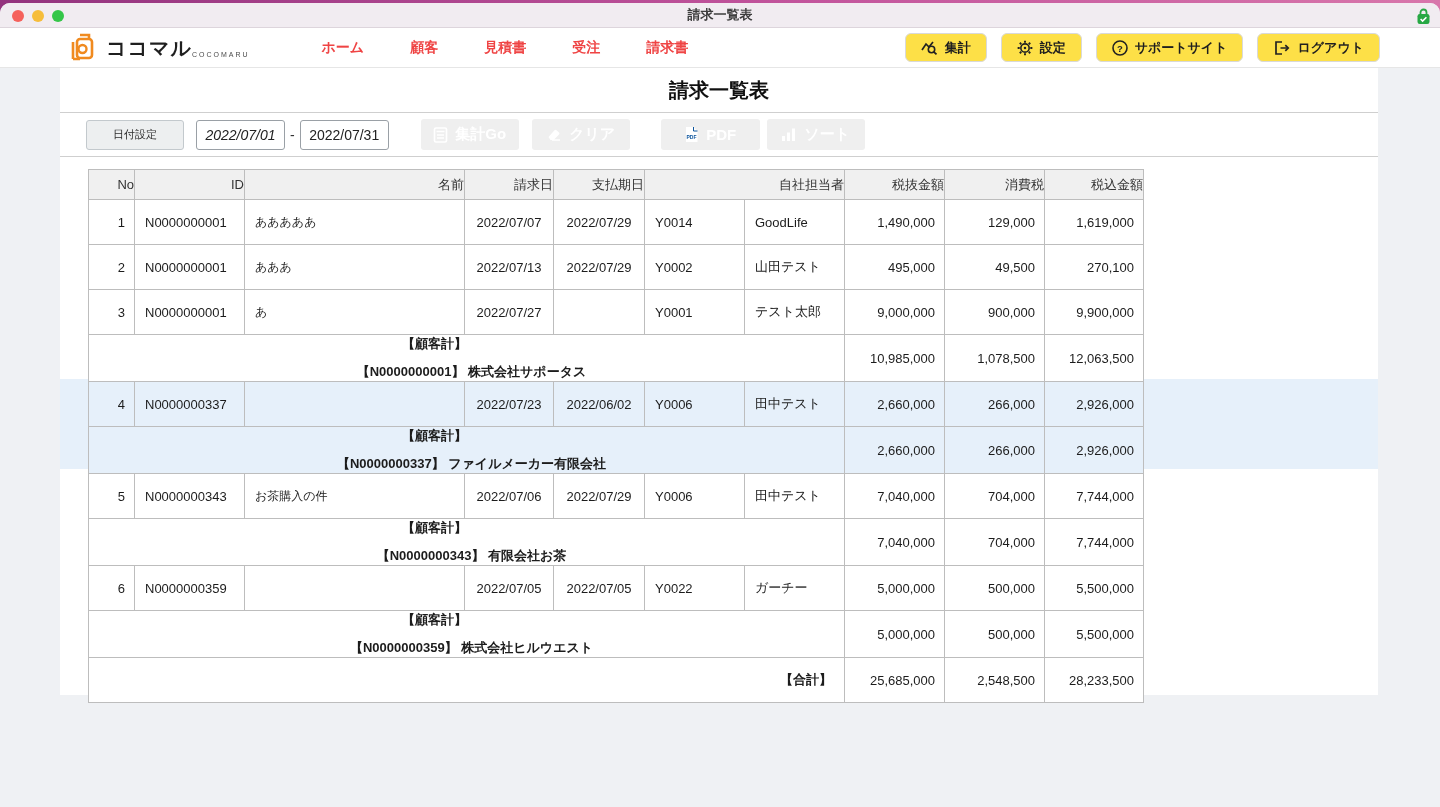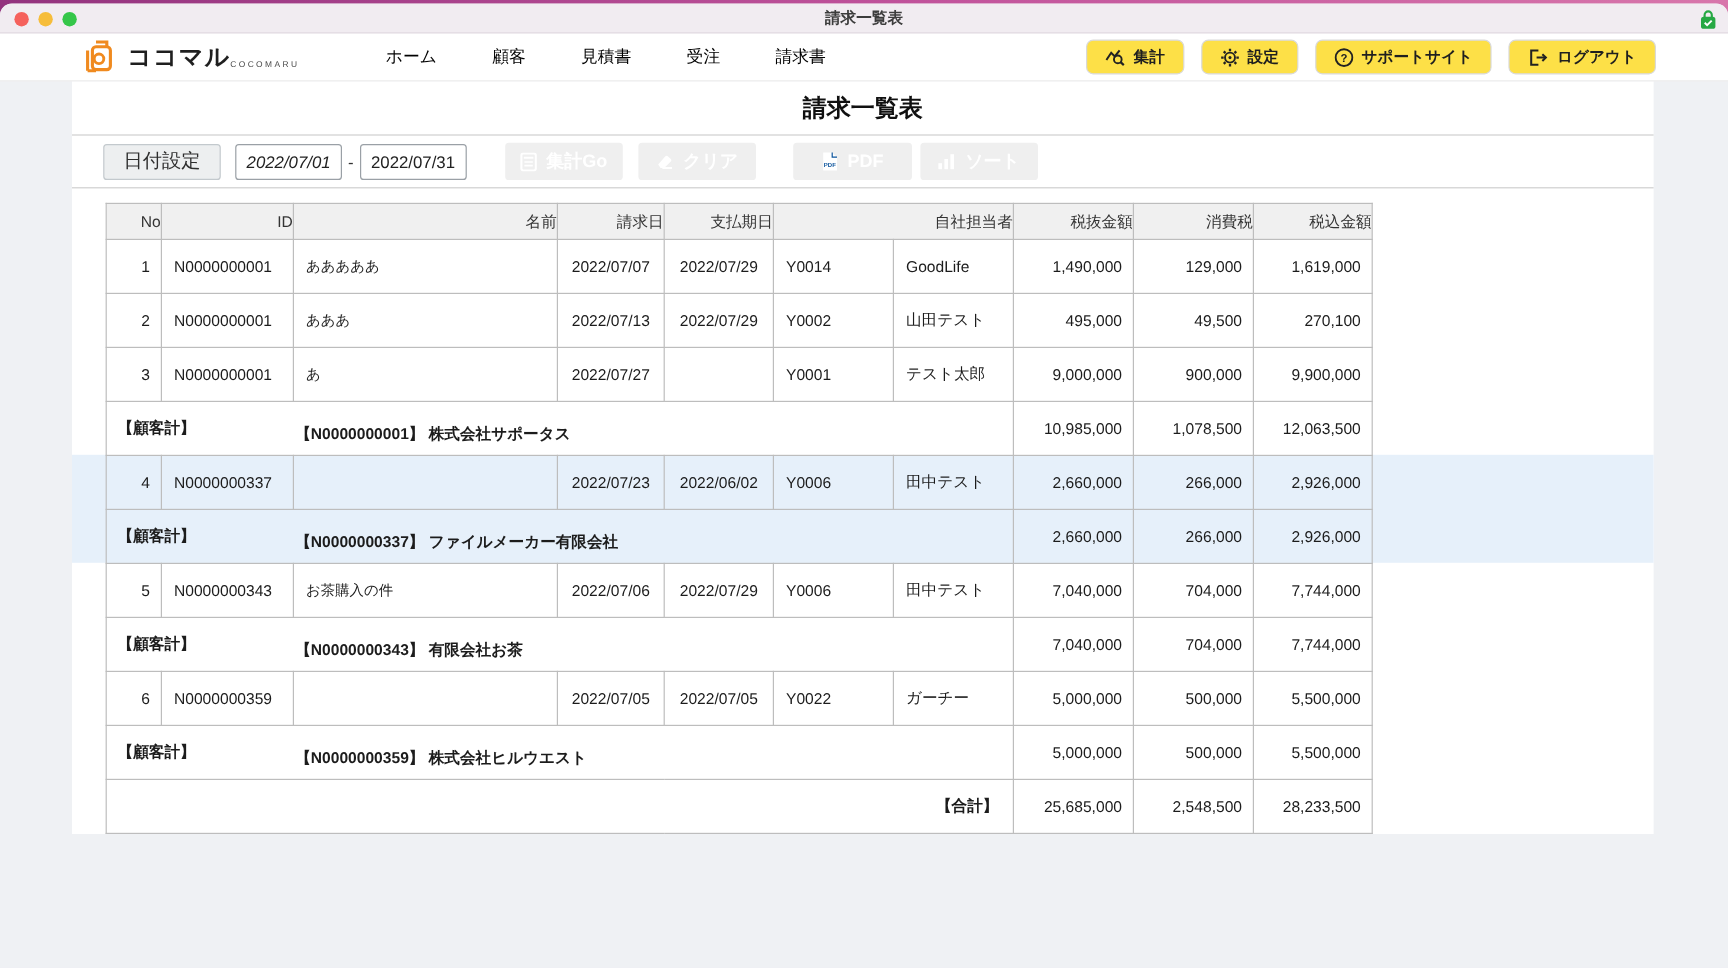--- a/index.html
+++ b/index.html
@@ -25,39 +25,39 @@
   
   .navbar {
     position:relative; height:40px; background:#fff; border-bottom:1px solid #e6e6e6;
     display:flex; align-items:center;
   }
   .brand { display:flex; align-items:center; margin-left:68px; gap:8px; }
   .brand-text { display:flex; flex-direction:row; line-height:1; }
   .brand-name { font-size:20px; font-weight:700; color:#1f1f1f; letter-spacing:1px; }
   .brand-sub { font-size:7px; color:#4a4a4a; letter-spacing:2px; margin-top:2px; align-self:flex-end; }
   .nav-links { display:flex; gap:46px; margin-left:72px; }
-  .nav-links a { font-size:14px; font-weight:400; color:#000000; text-decoration:none; cursor:pointer; }
+  .nav-links a { font-size:14px; font-weight:700; color:#ef4444; text-decoration:none; cursor:pointer; }
   .nav-actions { position:absolute; right:60px; display:flex; gap:14px; }
   .nav-actions button {
     display:flex; align-items:center; gap:7px; height:29px; padding:0 15px;
     background:#fde047; border:1px solid #d9d9d9; border-radius:6px;
     font-size:13px; font-weight:600; color:#1f1f1f; cursor:pointer;
     font-family:inherit;
   }
   .nav-actions svg { flex:none; }
   
   .content { position:relative; height:calc(100% - 66px); background:#eff1f4; }
   .panel { position:absolute; left:60px; top:0; width:1318px; height:627px; background:#fff; }
   .hl-band { position:absolute; left:0; top:311px; width:100%; height:90px; background:#e6f0fa; }
   .page-title-row { height:45px; display:flex; align-items:center; justify-content:center; border-bottom:1px solid #cfcfcf; }
   .page-title { font-size:20px; font-weight:700; color:#101010; }
   .toolbar { position:relative; height:44px; border-bottom:1px solid #cfcfcf; display:flex; align-items:center; }
   .btn-date-setting {
     margin-left:26px; width:98px; height:30px; background:#edeff0; border:1px solid #c3c9cd;
-    border-radius:3px; font-size:16px; color:#2e2e2e; cursor:pointer; font-family:Liberation Sans, sans-serif;
+    border-radius:3px; font-size:11px; color:#2e2e2e; cursor:pointer; font-family:Liberation Sans, sans-serif;
   }
   .date-input {
     width:89px; height:30px; border:1px solid #9aa0a6; border-radius:3px; background:#fff;
     text-align:center; font-size:14px; color:#222; font-family:inherit;
   }
   .date-from { margin-left:12px;font-style:italic; }
   .date-sep { margin:0 5px; font-size:14px; color:#333; }
   .blue-btn {
     height:31px; display:flex; align-items:center; justify-content:center; gap:7px;
     border:none; border-radius:3px; color:#fff; font-size:15px; font-weight:700;
@@ -72,21 +72,21 @@
   table.invoice { border-collapse:collapse; table-layout:fixed; width:1055px; font-size:13px; color:#1c1c1c; }
   table.invoice th, table.invoice td { border:1px solid #bdbdbd; overflow:hidden; white-space:nowrap; }
   table.invoice { border:1px solid #9a9a9a; }
   thead th { height:30px; background:#f0f0f0; font-weight:400; font-size:13px; color:#333; text-align:right; }
   tbody td { height:45px; background:#fff; }
   tr.hl td { background:#e6f0fa; }
   td.al-r { text-align:right; padding-right:9px; }
   td.al-l { text-align:left; padding-left:10px; }
   td.al-c { text-align:center; }
   td.name-cell { font-size:12px; }
-  .subtotal-flex { display:flex; align-items:center; font-weight:700; }
+  .subtotal-flex { display:flex; align-items:center; font-weight:700;flex-direction:column; }
   .subtotal-flex .stl { padding-left:9px; width:147px; flex:none; }
   .subtotal-flex .stc { padding-left:10px;margin-top:10px; }
   td.total-label { text-align:right; padding-right:12px; font-weight:600; }
 </style>
 </head>
 <body>
 
 <div class="window">
 
   <div class="titlebar">

